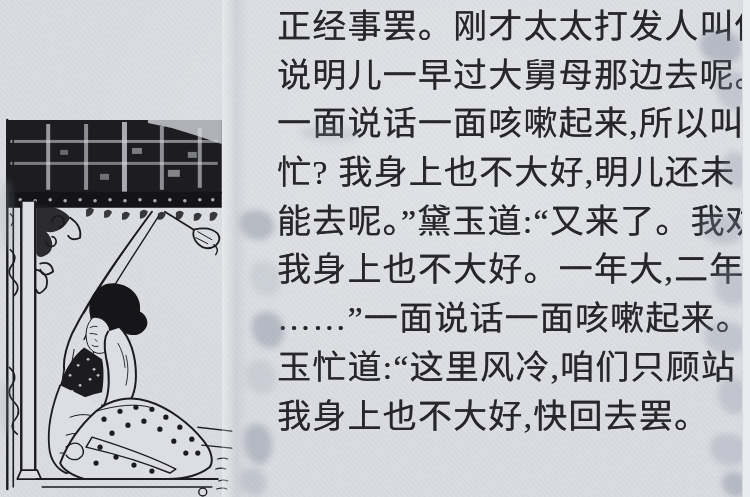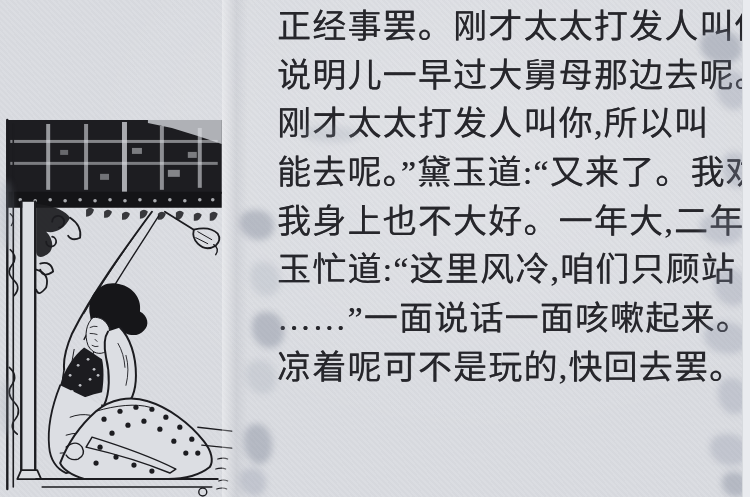--- a/index.html
+++ b/index.html
@@ -203,26 +203,27 @@
     <circle cx="203" cy="375" r="4" stroke-width="1.4"></circle>
     <path d="M218,342 q6,-2 10,0 M216,352 q6,-2 10,0 M219,364 q5,-2 9,0 M217,372 q6,-2 10,0" stroke-width="1.1"></path>
   </g>
 </svg>
 
 <div class="gutter-shade"></div>
 
 <div class="text-block">
   <div class="text-line">正经事罢。刚才太太打发人叫你</div>
   <div class="text-line">说明儿一早过大舅母那边去呢。</div>
-  <div class="text-line">刚才太太打发人叫你,所以叫</div>
+  <div class="text-line">一面说话一面咳嗽起来,所以叫</div>
+  <div class="text-line">忙? 我身上也不大好,明儿还未</div>
   <div class="text-line">能去呢。”黛玉道:“又来了。我劝</div>
   <div class="text-line">我身上也不大好。一年大,二年</div>
+  <div class="text-line">……”一面说话一面咳嗽起来。</div>
   <div class="text-line">玉忙道:“这里风冷,咱们只顾站</div>
-  <div class="text-line">……”一面说话一面咳嗽起来。</div>
-  <div class="text-line">凉着呢可不是玩的,快回去罢。</div>
+  <div class="text-line">我身上也不大好,快回去罢。</div>
 </div>
 
 <div class="bleed dk" style="left:700px;top:30px;width:42px;height:34px"></div>
 <div class="bleed" style="left:716px;top:70px;width:32px;height:40px"></div>
 <div class="bleed lt" style="left:300px;top:126px;width:60px;height:16px"></div>
 <div class="bleed" style="left:722px;top:152px;width:28px;height:36px"></div>
 <div class="bleed dk" style="left:240px;top:210px;width:34px;height:30px"></div>
 <div class="bleed" style="left:700px;top:214px;width:44px;height:30px"></div>
 <div class="bleed lt" style="left:250px;top:262px;width:30px;height:34px"></div>
 <div class="bleed" style="left:714px;top:268px;width:34px;height:38px"></div>

